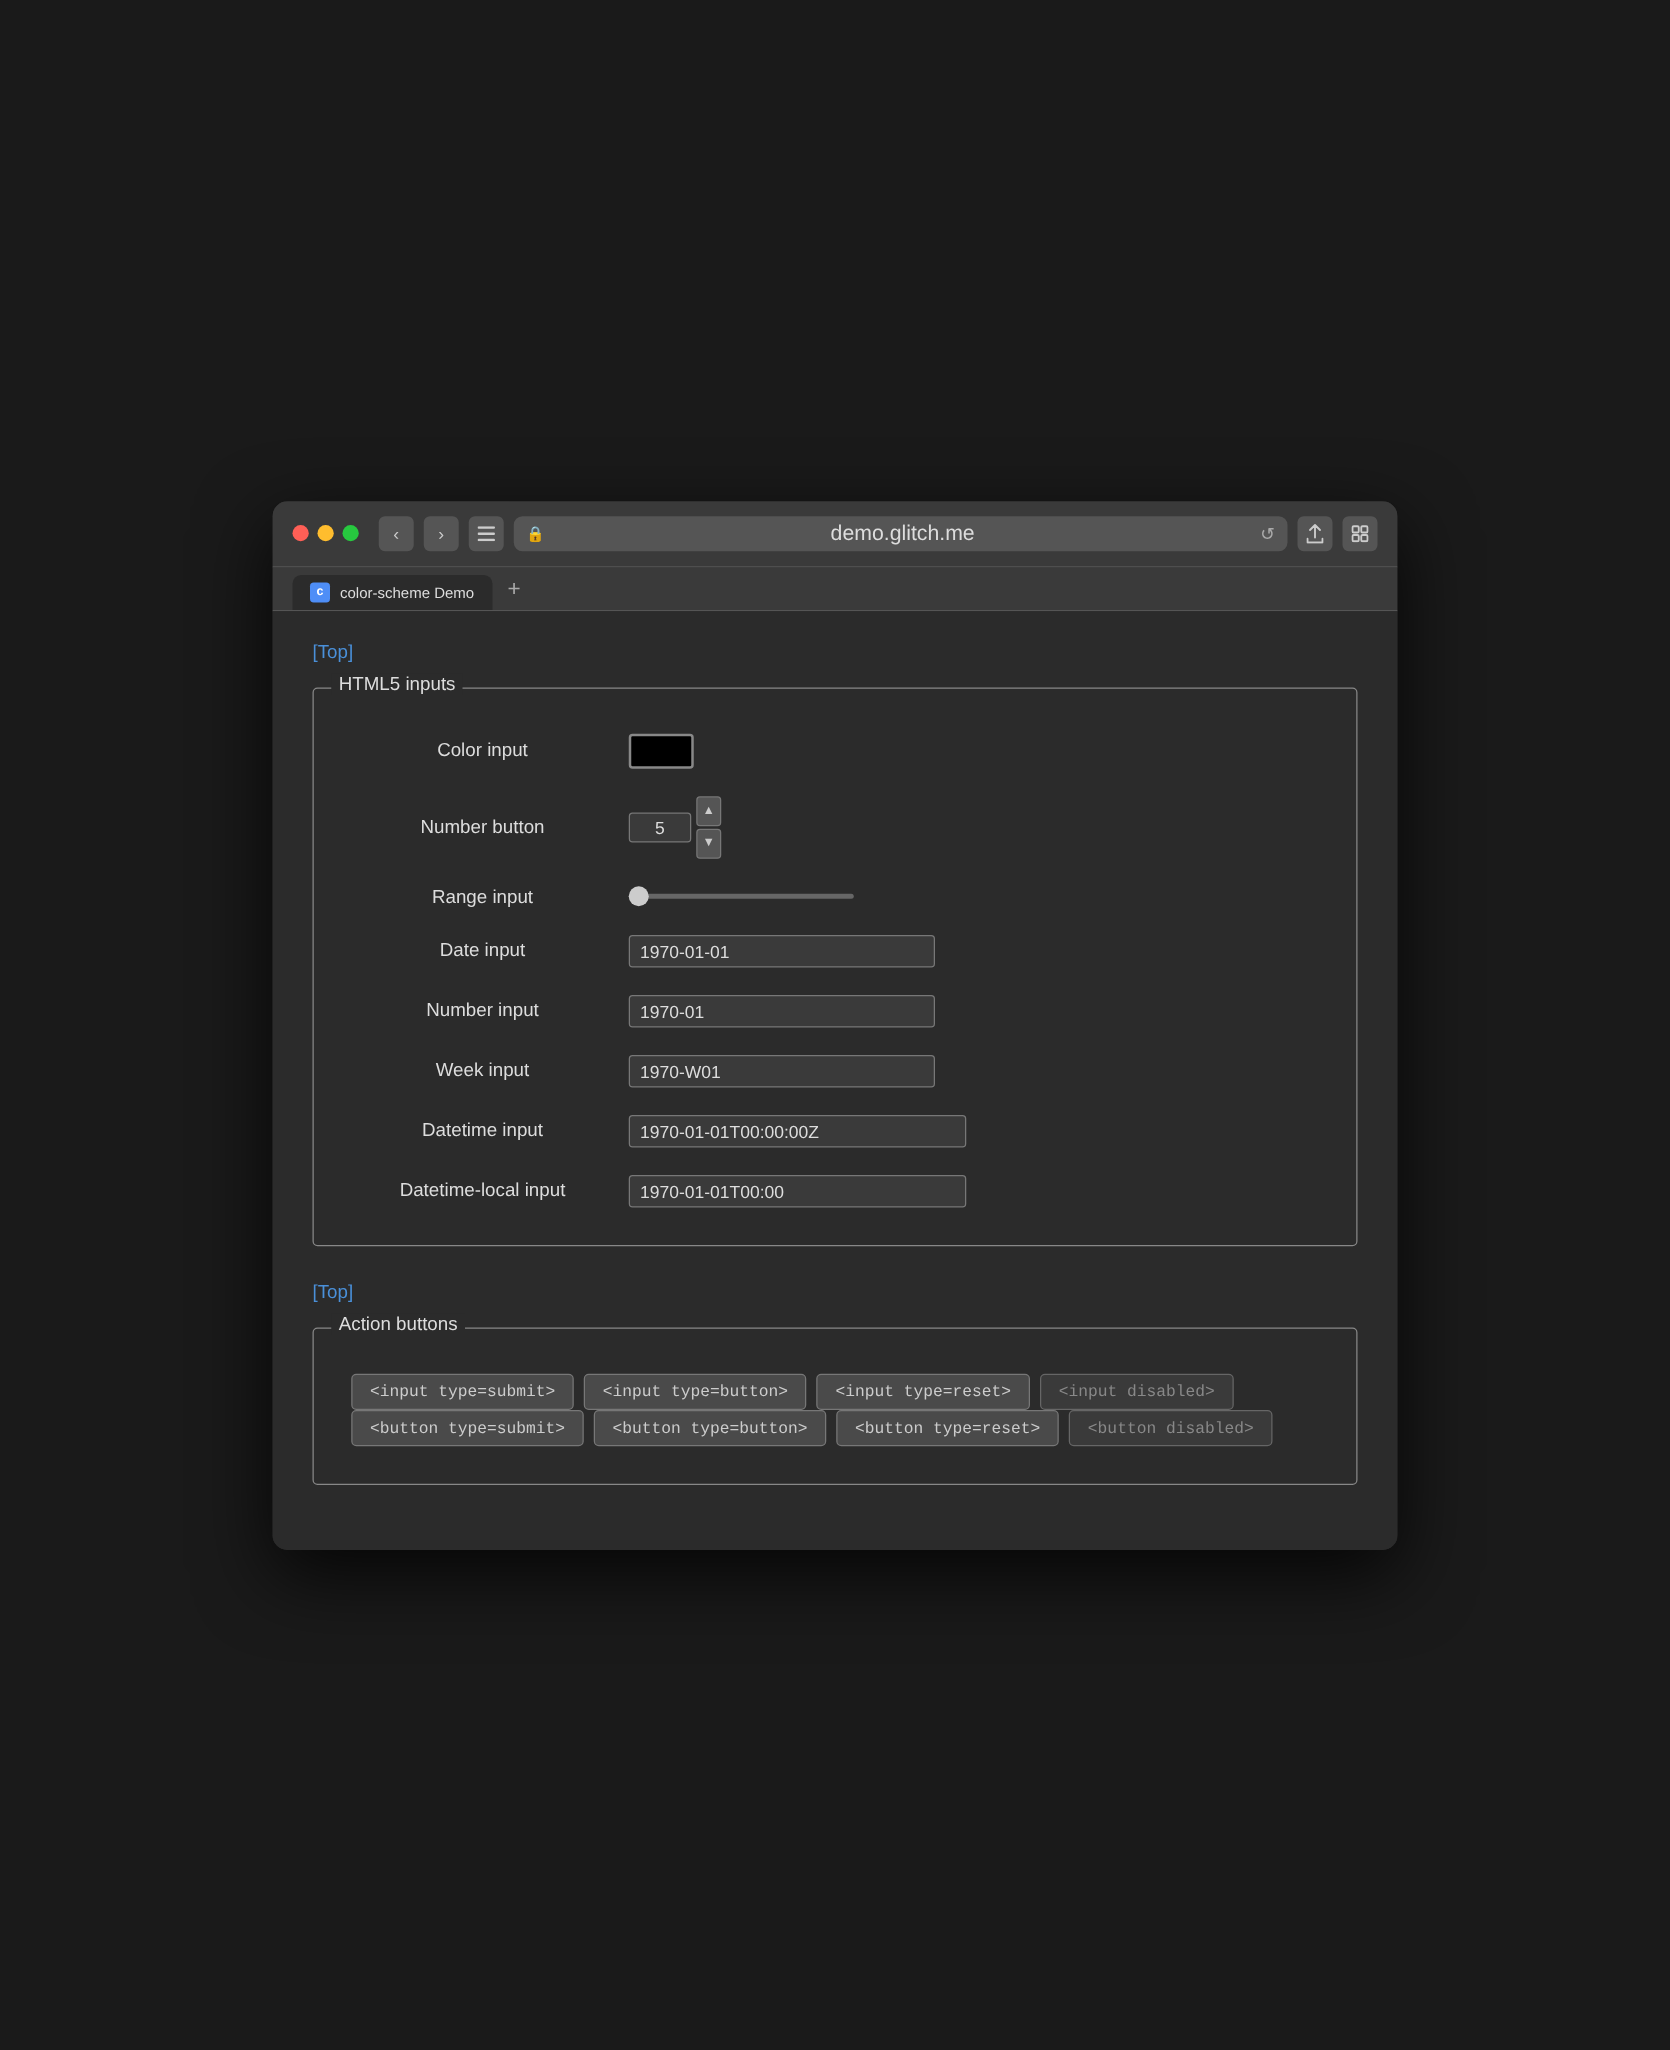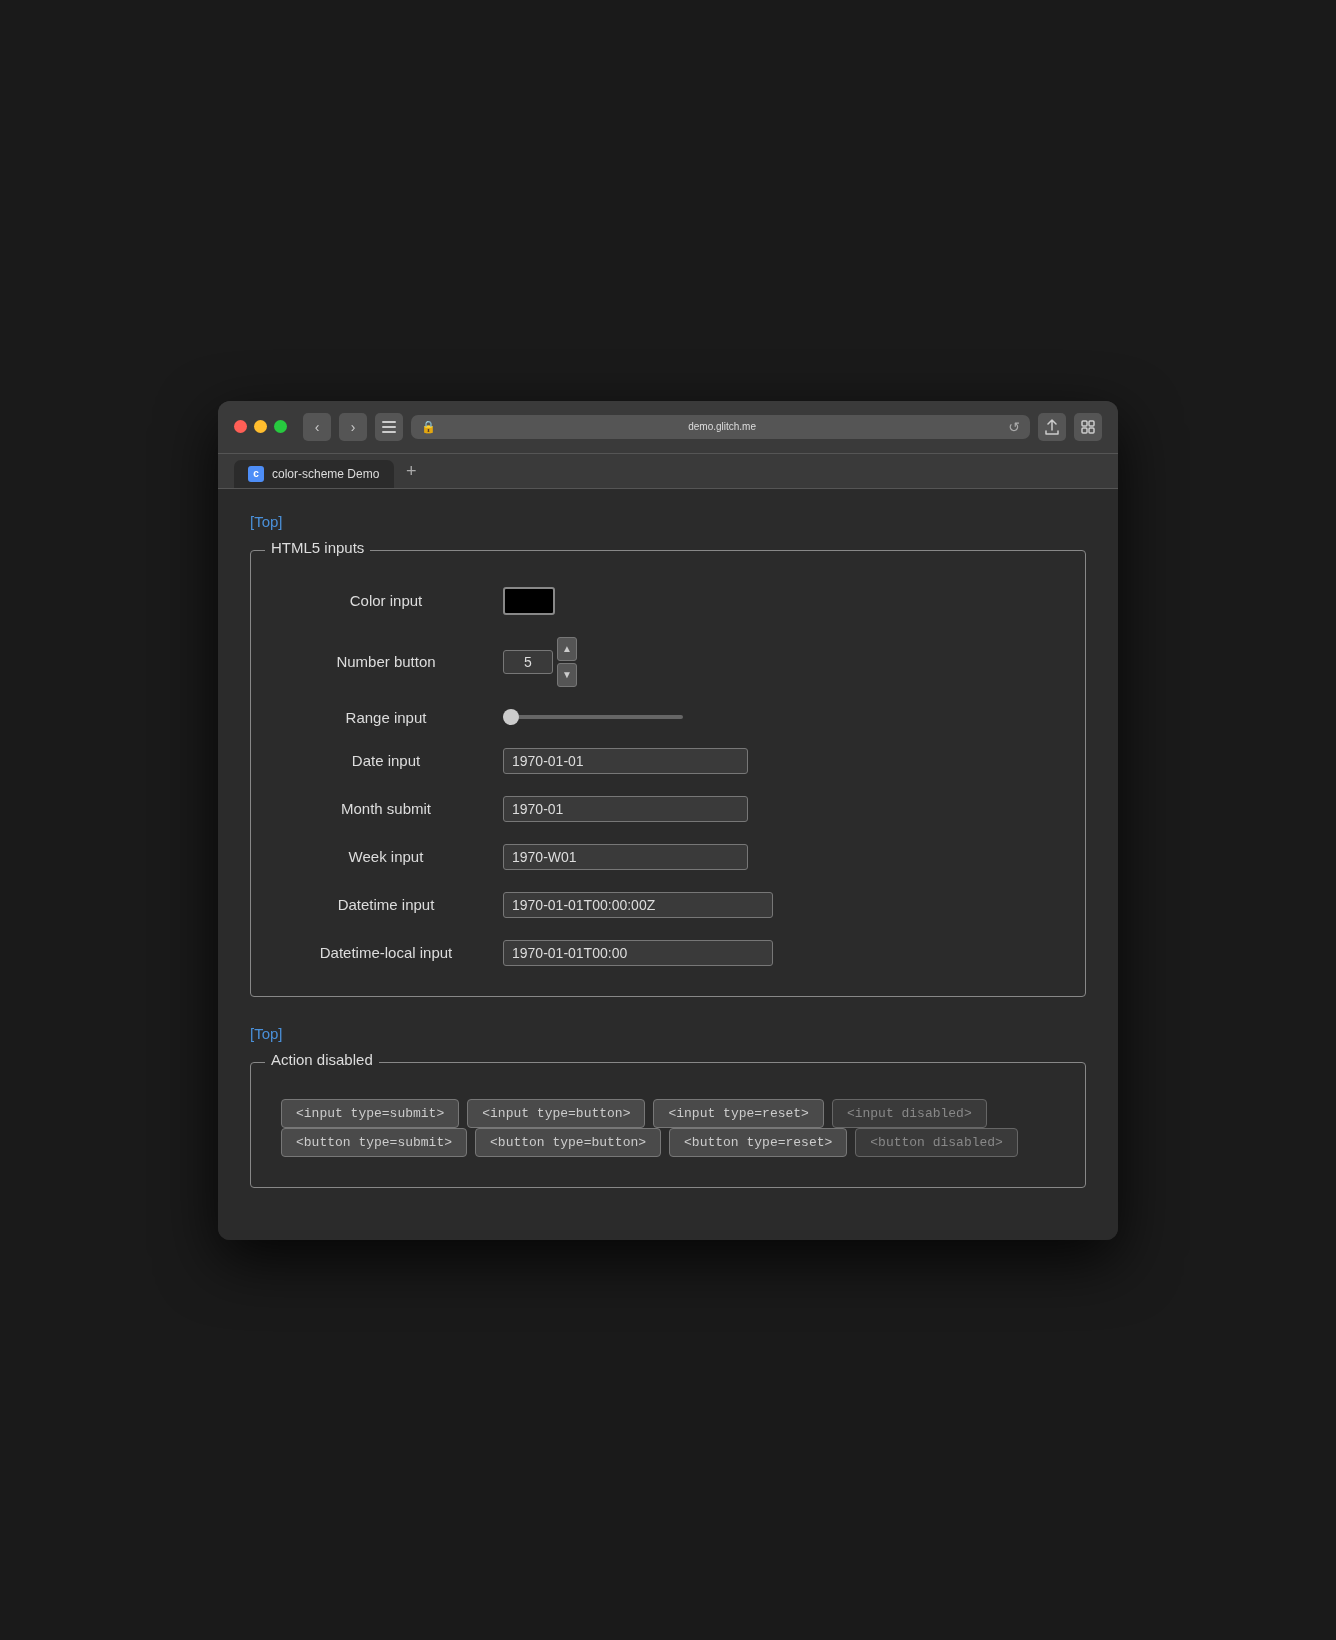--- a/index.html
+++ b/index.html
@@ -85,21 +85,21 @@
       gap: 6px;
     }
 
     .lock-icon {
       color: #aaa;
       font-size: 12px;
     }
 
     .address-text {
       color: #ddd;
-      font-size: 10px;
+      font-size: 17px;
       flex: 1;
       text-align: center;
     }
 
     .refresh-btn {
       background: none;
       border: none;
       color: #aaa;
       cursor: pointer;
       font-size: 14px;
@@ -423,21 +423,21 @@
         <span class="input-label">Range input</span>
         <input type="range" class="range-input" value="0" min="0" max="100" style="">
       </div>
 
       <div class="input-row">
         <span class="input-label">Date input</span>
         <input type="text" class="date-input" value="1970-01-01" style="">
       </div>
 
       <div class="input-row">
-        <span class="input-label">Month submit</span>
+        <span class="input-label">Number input</span>
         <input type="text" class="date-input" value="1970-01" style="">
       </div>
 
       <div class="input-row">
         <span class="input-label">Week input</span>
         <input type="text" class="date-input" value="1970-W01" style="">
       </div>
 
       <div class="input-row">
         <span class="input-label">Datetime input</span>
@@ -448,21 +448,21 @@
         <span class="input-label">Datetime-local input</span>
         <input type="text" class="date-input date-input-wide" value="1970-01-01T00:00" style="">
       </div>
     </div>
 
     
     <a class="top-link">[Top]</a>
 
     
     <div class="fieldset-box">
-      <span class="fieldset-legend">Action disabled</span>
+      <span class="fieldset-legend">Action buttons</span>
 
       <div class="button-group">
         <button class="action-btn">&lt;input type=submit&gt;</button>
         <button class="action-btn">&lt;input type=button&gt;</button>
         <button class="action-btn">&lt;input type=reset&gt;</button>
         <button class="action-btn disabled" disabled="">&lt;input disabled&gt;</button>
       </div>
 
       <div class="button-group">
         <button class="action-btn">&lt;button type=submit&gt;</button>

